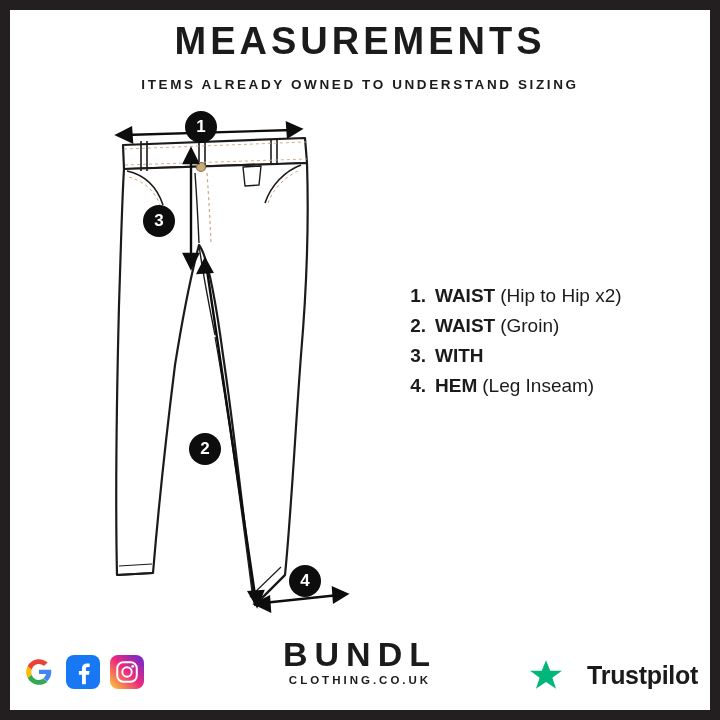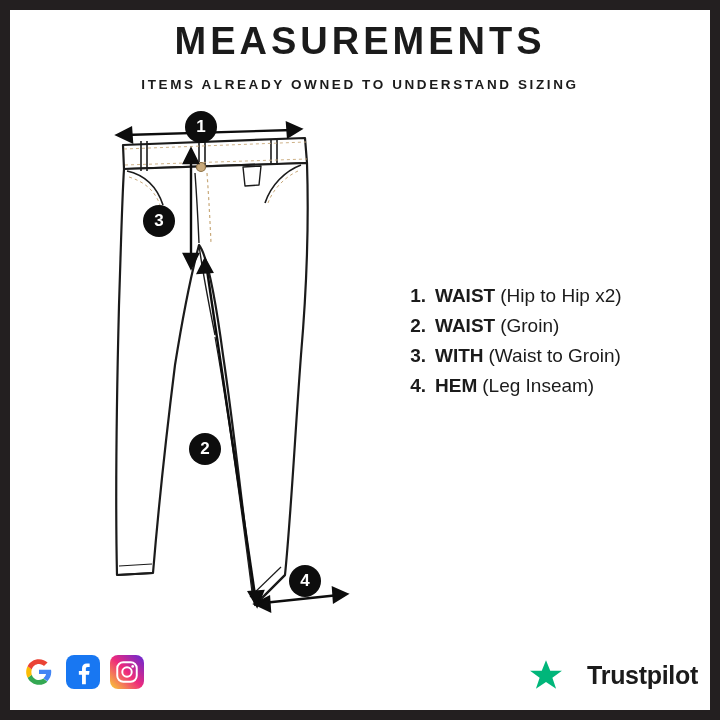--- a/index.html
+++ b/index.html
@@ -262,29 +262,32 @@
       <span class="legend-note">(Hip to Hip x2)</span>
     </div>
     <div class="legend-row">
       <span class="legend-num">2.</span>
       <span class="legend-label">WAIST</span>
       <span class="legend-note">(Groin)</span>
     </div>
     <div class="legend-row">
       <span class="legend-num">3.</span>
       <span class="legend-label">WITH</span>
-      <span class="legend-note">(Waist to Groin)</span>
     </div>
     <div class="legend-row">
       <span class="legend-num">4.</span>
       <span class="legend-label">HEM</span>
       <span class="legend-note">(Leg Inseam)</span>
     </div>
   </div>
 
+  <div class="footer-brand">
+    <div class="brand-name">BUNDL</div>
+    <div class="brand-domain">CLOTHING.CO.UK</div>
+  </div>
 
   <div class="social">
     <div class="social-badge badge-g">
       <svg width="28" height="28" viewBox="0 0 48 48">
         <path fill="#4285F4" d="M45 24c0-1.6-.1-2.7-.4-3.9H24v7.4h12c-.2 2-1.5 5-4.4 7l6.7 5.2C42.2 36 45 30.6 45 24z"></path>
         <path fill="#34A853" d="M24 46c5.9 0 10.9-2 14.5-5.3l-6.9-5.4C29.7 36.6 27.2 37.6 24 37.6c-5.8 0-10.7-3.8-12.4-9.1l-7.1 5.5C8 41.4 15.4 46 24 46z"></path>
         <path fill="#FBBC05" d="M11.6 28.5c-.5-1.4-.7-2.9-.7-4.5s.3-3.1.7-4.5l-7.1-5.5C2.9 17 2 20.4 2 24s.9 7 2.5 10z"></path>
         <path fill="#EA4335" d="M24 10.4c4.1 0 6.9 1.8 8.5 3.3l6.2-6C34.9 4.2 29.9 2 24 2 15.4 2 8 6.6 4.5 14l7.1 5.5c1.7-5.3 6.6-9.1 12.4-9.1z"></path>
       </svg>
     </div>

